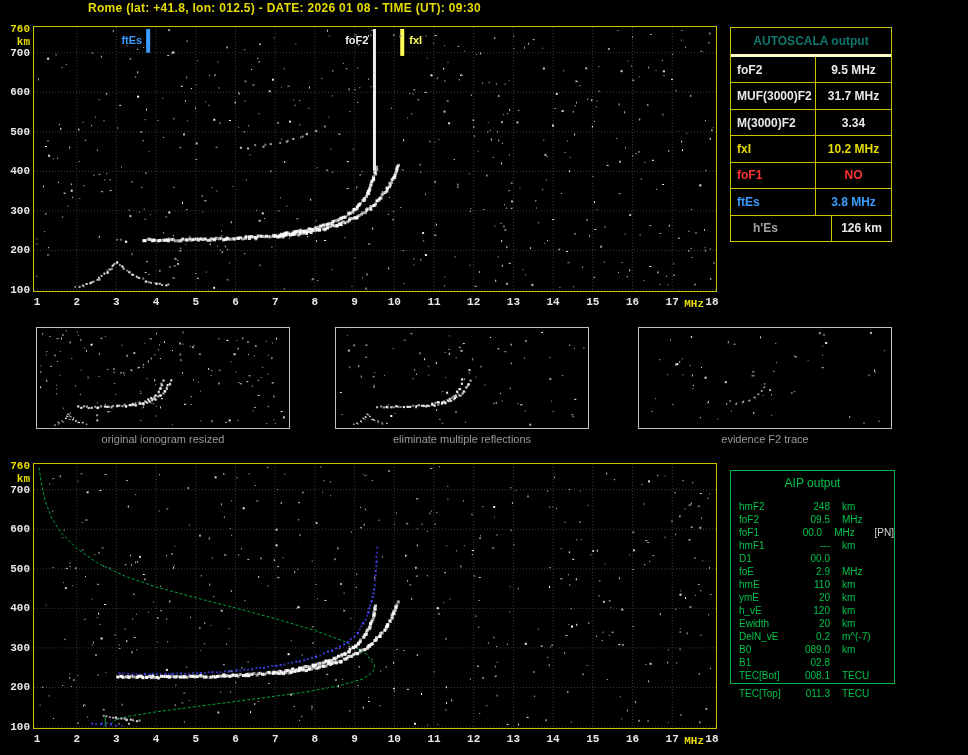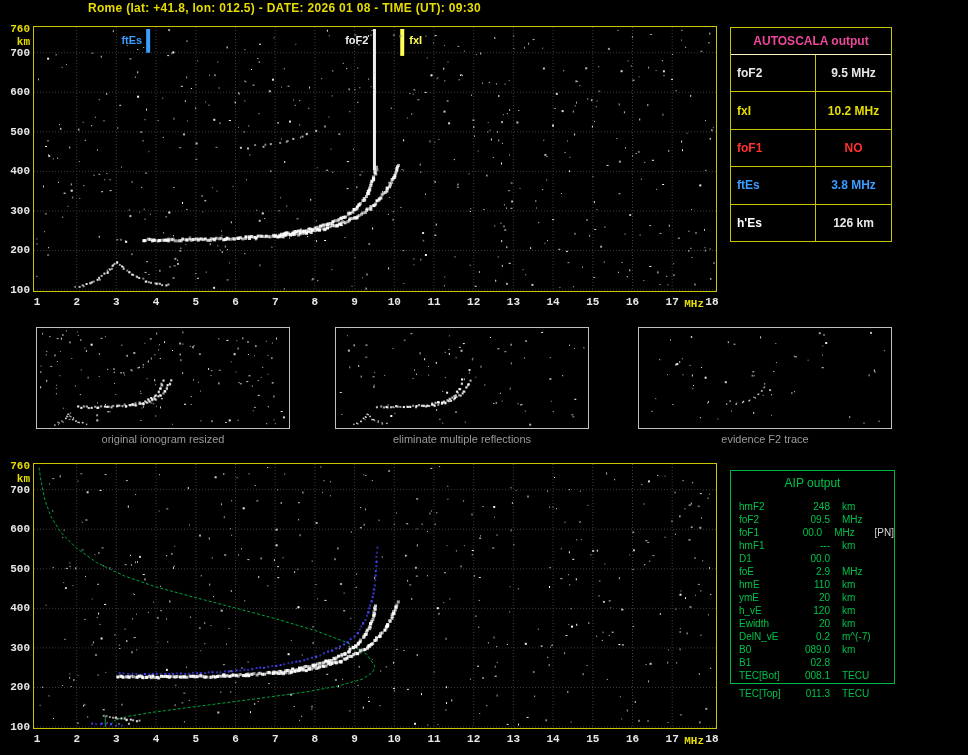--- a/index.html
+++ b/index.html
@@ -8,21 +8,21 @@
   .plot{position:absolute;border:1px solid #c8c400;background:#000;}
   #topPlot{left:33px;top:26px;width:682px;height:264px;}
   #bottomPlot{left:33px;top:463px;width:682px;height:264px;}
   .tick{position:absolute;font-size:11px;font-weight:bold;line-height:12px;font-family:Liberation Mono, monospace;}
   .mlabel{position:absolute;font-size:11px;font-weight:bold;line-height:12px;}
   .thumb{position:absolute;top:327px;width:252px;height:100px;border:1px solid #c0c0c0;background:#000;}
   #thumb0{left:36px;}#thumb1{left:335px;}#thumb2{left:638px;}
   .caption{position:absolute;top:433px;width:254px;text-align:center;color:#999;font-size:11px;}
   #cap0{left:36px;}#cap1{left:335px;}#cap2{left:638px;}
   #asBox{position:absolute;left:730px;top:27px;width:160px;height:213px;border:1px solid #c8c400;display:flex;flex-direction:column;}
-  #asTitle{height:26px;line-height:26px;text-align:center;color:#ec4899;font-weight:bold;font-size:12px;border-bottom:1px solid #fef9c3;}
+  #asTitle{height:26px;line-height:26px;text-align:center;color:#0f766e;font-weight:bold;font-size:12px;border-bottom:3px solid #fef9c3;}
   #asRows{flex:1;display:flex;flex-direction:column;}
   .as-row{flex:1;display:flex;}
   .as-row + .as-row{border-top:1px solid #c8c400;}
   .as-label{width:78px;border-right:1px solid #c8c400;display:flex;align-items:center;padding-left:6px;font-size:12px;font-weight:bold;}
   .as-value{flex:1;display:flex;align-items:center;justify-content:center;font-size:12px;font-weight:bold;}
   #aipBox{position:absolute;left:730px;top:470px;width:163px;height:212px;border:1px solid #00b544;}
   #aipTitle{text-align:center;color:#00c24a;font-size:12px;padding-top:5px;}
   #aipRows{margin-top:10px;}
   .aip-row{display:flex;color:#00c24a;font-size:10px;line-height:13px;}
   .aip-l{width:57px;padding-left:8px;}
@@ -2273,33 +2273,41 @@
   <div id="cap2" class="caption">evidence F2 trace</div>
 
   <div id="asBox">
     <div id="asTitle">AUTOSCALA output</div>
     <div id="asRows">
         <div class="as-row">
           <div class="as-label" style="color: rgb(232, 232, 232);">foF2</div>
           <div class="as-value" style="color: rgb(232, 232, 232);">9.5 MHz</div>
         </div>
         <div class="as-row">
+          <div class="as-label" style="color: rgb(232, 232, 232);">MUF(3000)F2</div>
+          <div class="as-value" style="color: rgb(232, 232, 232);">31.7 MHz</div>
+        </div>
+        <div class="as-row">
+          <div class="as-label" style="color: rgb(232, 232, 232);">M(3000)F2</div>
+          <div class="as-value" style="color: rgb(232, 232, 232);">3.34</div>
+        </div>
+        <div class="as-row">
           <div class="as-label" style="color: rgb(230, 220, 0);">fxI</div>
           <div class="as-value" style="color: rgb(230, 220, 0);">10.2 MHz</div>
         </div>
         <div class="as-row">
           <div class="as-label" style="color: rgb(255, 50, 50);">foF1</div>
           <div class="as-value" style="color: rgb(255, 50, 50);">NO</div>
         </div>
         <div class="as-row">
           <div class="as-label" style="color: rgb(59, 157, 255);">ftEs</div>
           <div class="as-value" style="color: rgb(59, 157, 255);">3.8 MHz</div>
         </div>
         <div class="as-row">
-          <div class="as-label" style="color: #ffffff;">h'Es</div>
+          <div class="as-label" style="color: #a3a3a3; margin-left: 16px;">h'Es</div>
           <div class="as-value" style="color: rgb(232, 232, 232);">126  km</div>
         </div>
       </div>
   </div>
 
   <div id="aipBox">
     <div id="aipTitle">AIP output</div>
     <div id="aipRows">
         <div class="aip-row">
           <span class="aip-l">hmF2</span>

